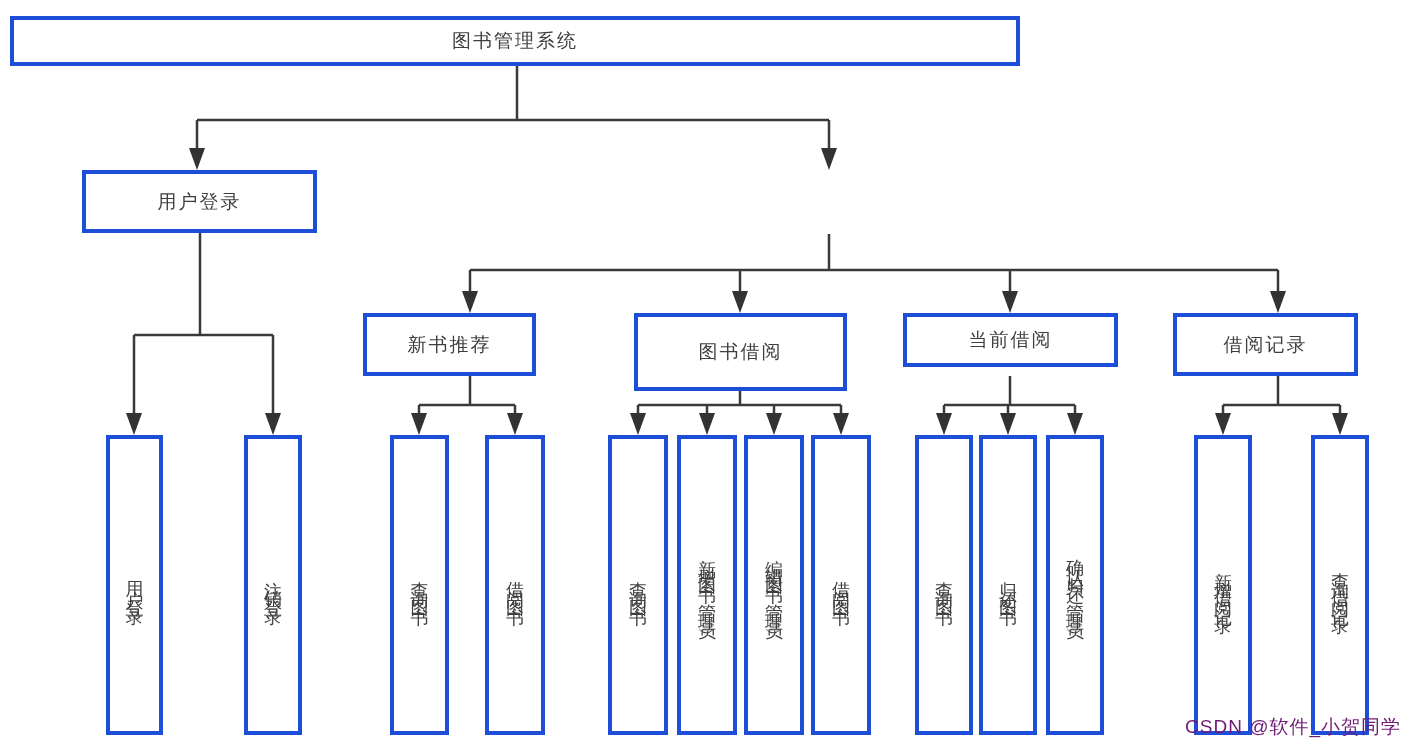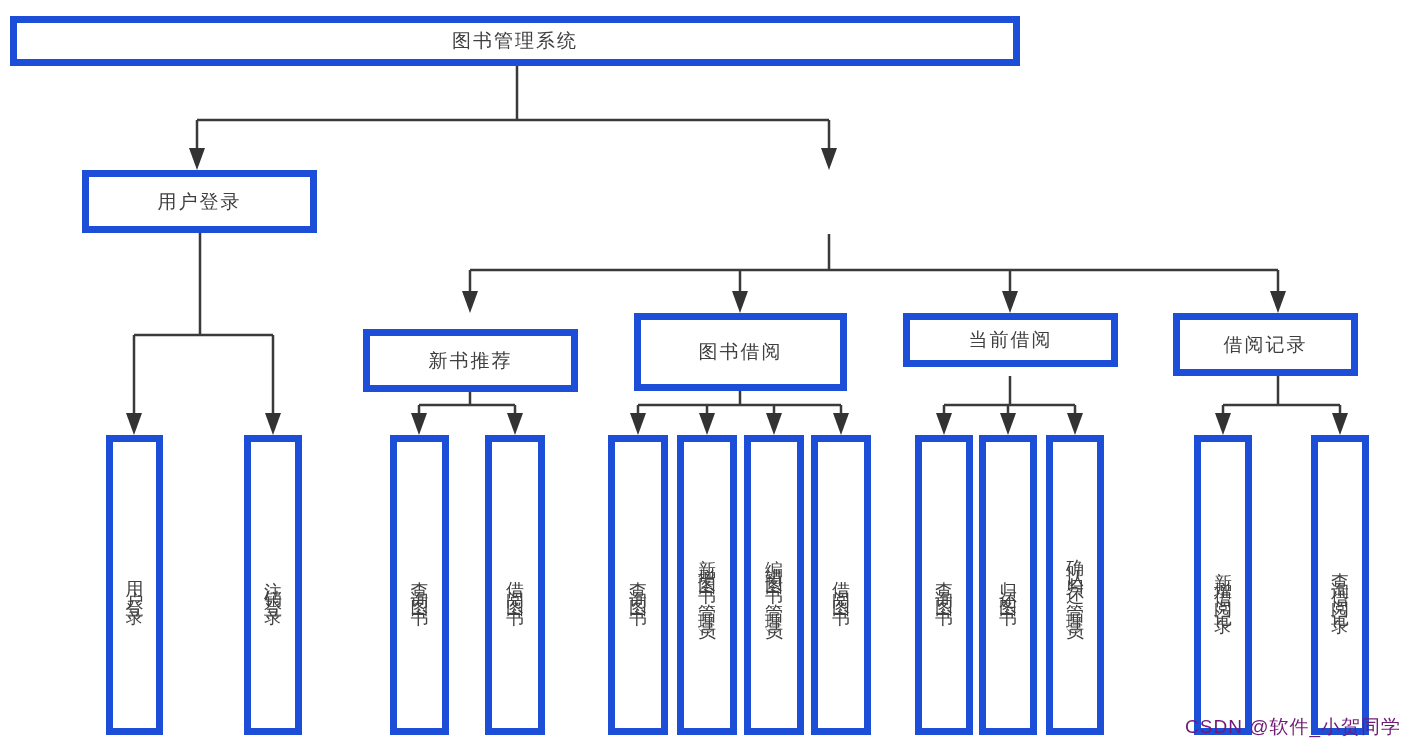--- a/index.html
+++ b/index.html
@@ -8,21 +8,21 @@
     width:1405px;height:747px;
     background:#ffffff;
     font-family:"Liberation Sans", sans-serif;
     color:#3f3f3f;
     overflow:hidden;
   }
   svg.connectors{position:absolute;left:0;top:0;width:1405px;height:747px;}
   .box{
     position:absolute;
     box-sizing:border-box;
-    border:7px solid #1d4ed8;
+    border:4px solid #1d4ed8;
     background:#ffffff;
     display:flex;align-items:center;justify-content:center;
   }
   .hlabel{
     font-size:19px;
     letter-spacing:2px;
     white-space:nowrap;
   }
   .vlabel{
     writing-mode:vertical-rl;
@@ -88,21 +88,21 @@
   </svg>
 
   <div class="box" style="left:10px;top:16px;width:1010px;height:50px;">
     <span class="hlabel">图书管理系统</span>
   </div>
 
   <div class="box" style="left:82px;top:170px;width:235px;height:63px;">
     <span class="hlabel">用户登录</span>
   </div>
 
-  <div class="box" style="left:363px;top:329px;width:215px;height:63px;">
+  <div class="box" style="left:363px;top:313px;width:173px;height:63px;">
     <span class="hlabel">新书推荐</span>
   </div>
   <div class="box" style="left:634px;top:313px;width:213px;height:78px;">
     <span class="hlabel">图书借阅</span>
   </div>
   <div class="box" style="left:903px;top:313px;width:215px;height:54px;">
     <span class="hlabel">当前借阅</span>
   </div>
   <div class="box" style="left:1173px;top:313px;width:185px;height:63px;">
     <span class="hlabel">借阅记录</span>

